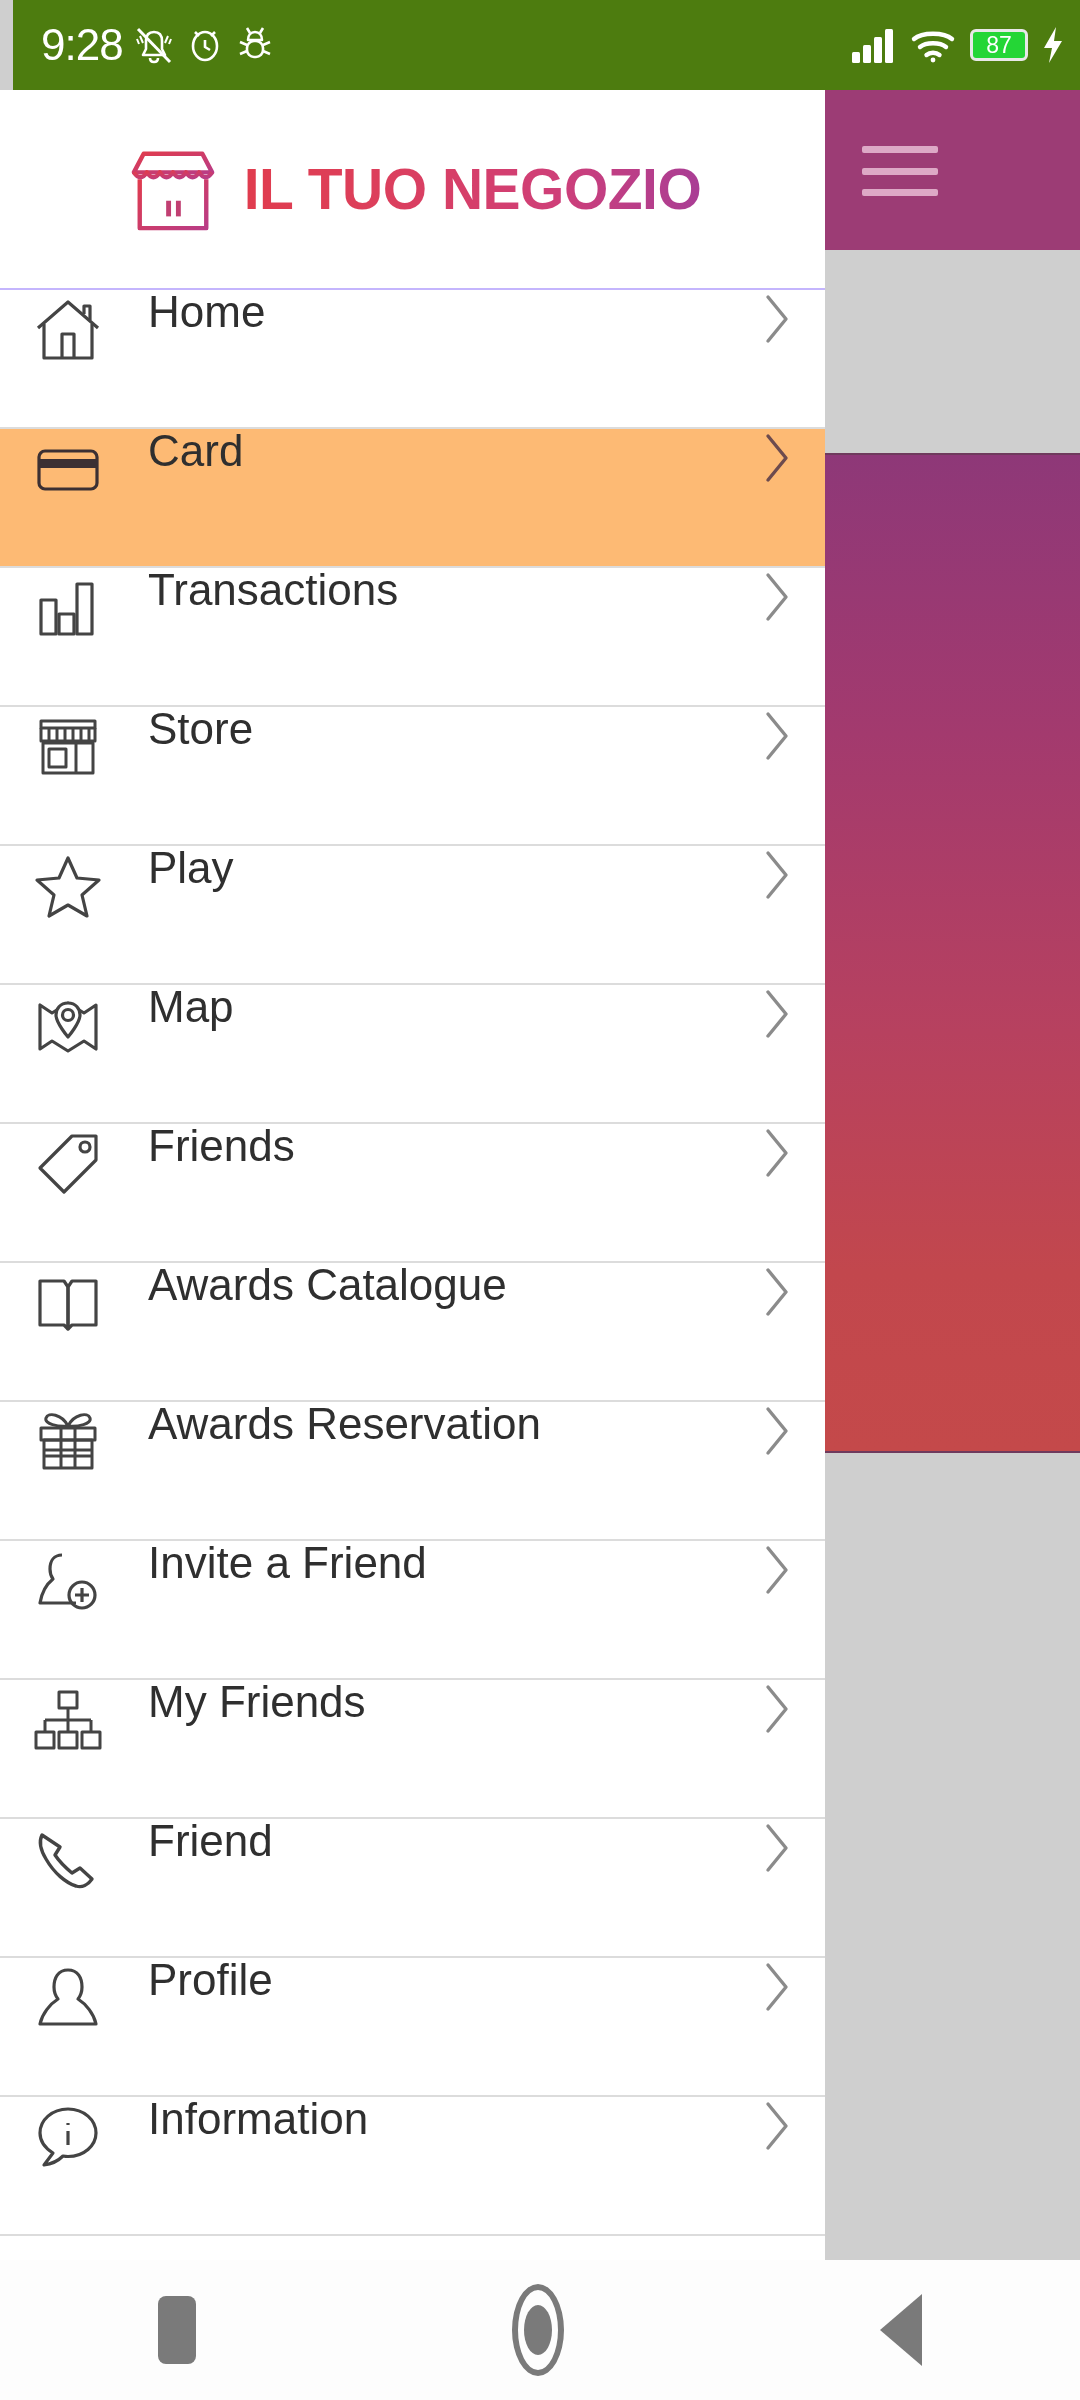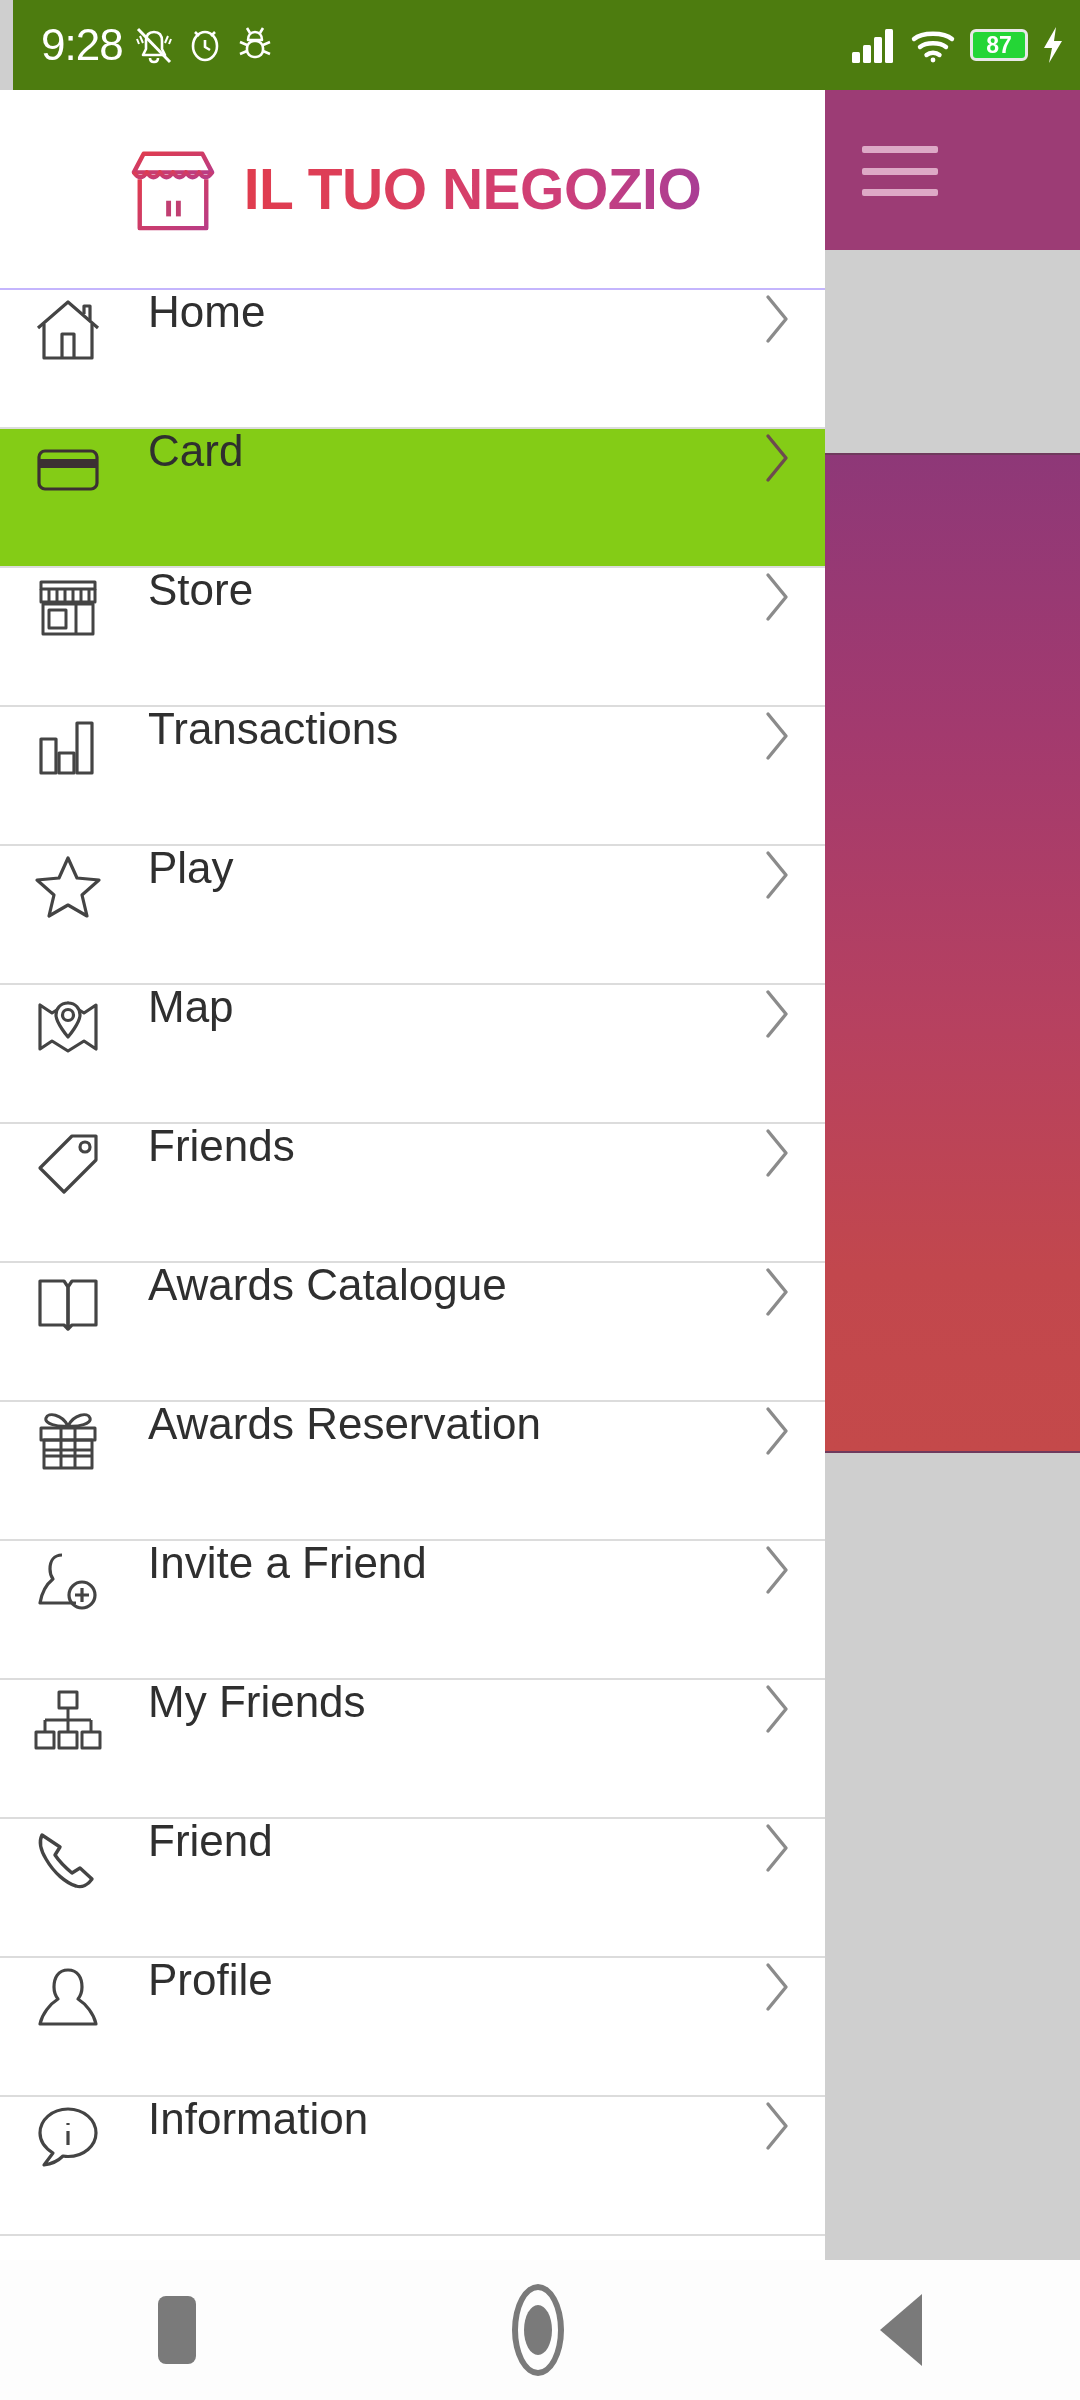--- a/index.html
+++ b/index.html
@@ -34,21 +34,21 @@
   #battery-pill:after {
     content:""; position:absolute; right:-9px; top:9px;
     width:5px; height:13px; background:#e8e8e8; border-radius:0 3px 3px 0;
   }
   #battery-fill {
     position:absolute; left:0; top:0; bottom:0; width:100%;
     background:#24d636;
   }
   #battery-text {
     position:relative; z-index:2; color:#fff;
-    font-size:23px; font-weight:700; line-height:1;
+    font-size:23px; font-weight:400; line-height:1;
   }
 
   
   #content-peek {
     position:absolute; left:0; top:90px; width:1080px; height:2170px;
     background:#cfcfcf;
     z-index:10;
   }
   #app-bar {
     position:absolute; left:0; top:0; width:1080px; height:160px;
@@ -113,21 +113,21 @@
     white-space:nowrap;
   }
 
   .nav-item {
     height:139px;
     display:flex; align-items:flex-start;
     padding:0 0 0 28px;
     border-bottom:2px solid #dcdcdc;
     background:#fff;
   }
-  .nav-item.active { background:#84cc16; }
+  .nav-item.active { background:#fdba74; }
   .nav-icon {
     width:80px; height:80px; flex:0 0 auto;
     display:flex; align-items:center; justify-content:center;
   }
   .nav-icon svg { display:block; }
   .nav-label {
     flex:1 1 auto;
     font-size:44px; color:#2f2f2f;
     line-height:1;
     padding-left:40px;
@@ -238,46 +238,46 @@
     <span class="nav-label">Card</span>
     <span class="nav-chevron">
       <svg width="40" height="58" viewBox="0 0 40 58" fill="none" stroke="#6d4b4e" stroke-width="3.4" stroke-linecap="round" stroke-linejoin="round">
           <path d="M11 7 L29 29 L11 51"></path>
         </svg>
     </span>
   </div>
 
   <div class="nav-item">
     <span class="nav-icon">
+      <svg width="72" height="72" viewBox="0 0 72 72" fill="none" stroke="#444" stroke-width="3.2" stroke-linejoin="round">
+        <rect x="9" y="28" width="15" height="34"></rect>
+        <rect x="27" y="42" width="15" height="20"></rect>
+        <rect x="45" y="12" width="15" height="50"></rect>
+      </svg>
+    </span>
+    <span class="nav-label">Transactions</span>
+    <span class="nav-chevron">
+      <svg width="40" height="58" viewBox="0 0 40 58" fill="none" stroke="#8b8b8b" stroke-width="3.4" stroke-linecap="round" stroke-linejoin="round">
+          <path d="M11 7 L29 29 L11 51"></path>
+        </svg>
+    </span>
+  </div>
+
+  <div class="nav-item">
+    <span class="nav-icon">
       <svg width="72" height="72" viewBox="0 0 72 72" fill="none" stroke="#444" stroke-width="3" stroke-linejoin="round">
         <rect x="9" y="10" width="54" height="7"></rect>
         <path d="M9 17 L9 30 L63 30 L63 17"></path>
         <path d="M17 17 L17 30 M25 17 L25 30 M33 17 L33 30 M41 17 L41 30 M49 17 L49 30 M57 17 L57 30"></path>
         <rect x="11" y="32" width="50" height="30"></rect>
         <rect x="17" y="38" width="17" height="18"></rect>
         <path d="M44 32 L44 62"></path>
       </svg>
     </span>
     <span class="nav-label">Store</span>
-    <span class="nav-chevron">
-      <svg width="40" height="58" viewBox="0 0 40 58" fill="none" stroke="#8b8b8b" stroke-width="3.4" stroke-linecap="round" stroke-linejoin="round">
-          <path d="M11 7 L29 29 L11 51"></path>
-        </svg>
-    </span>
-  </div>
-
-  <div class="nav-item">
-    <span class="nav-icon">
-      <svg width="72" height="72" viewBox="0 0 72 72" fill="none" stroke="#444" stroke-width="3.2" stroke-linejoin="round">
-        <rect x="9" y="28" width="15" height="34"></rect>
-        <rect x="27" y="42" width="15" height="20"></rect>
-        <rect x="45" y="12" width="15" height="50"></rect>
-      </svg>
-    </span>
-    <span class="nav-label">Transactions</span>
     <span class="nav-chevron">
       <svg width="40" height="58" viewBox="0 0 40 58" fill="none" stroke="#8b8b8b" stroke-width="3.4" stroke-linecap="round" stroke-linejoin="round">
           <path d="M11 7 L29 29 L11 51"></path>
         </svg>
     </span>
   </div>
 
   <div class="nav-item">
     <span class="nav-icon">
       <svg width="72" height="72" viewBox="0 0 72 72" fill="none" stroke="#444" stroke-width="3.2" stroke-linejoin="round">

